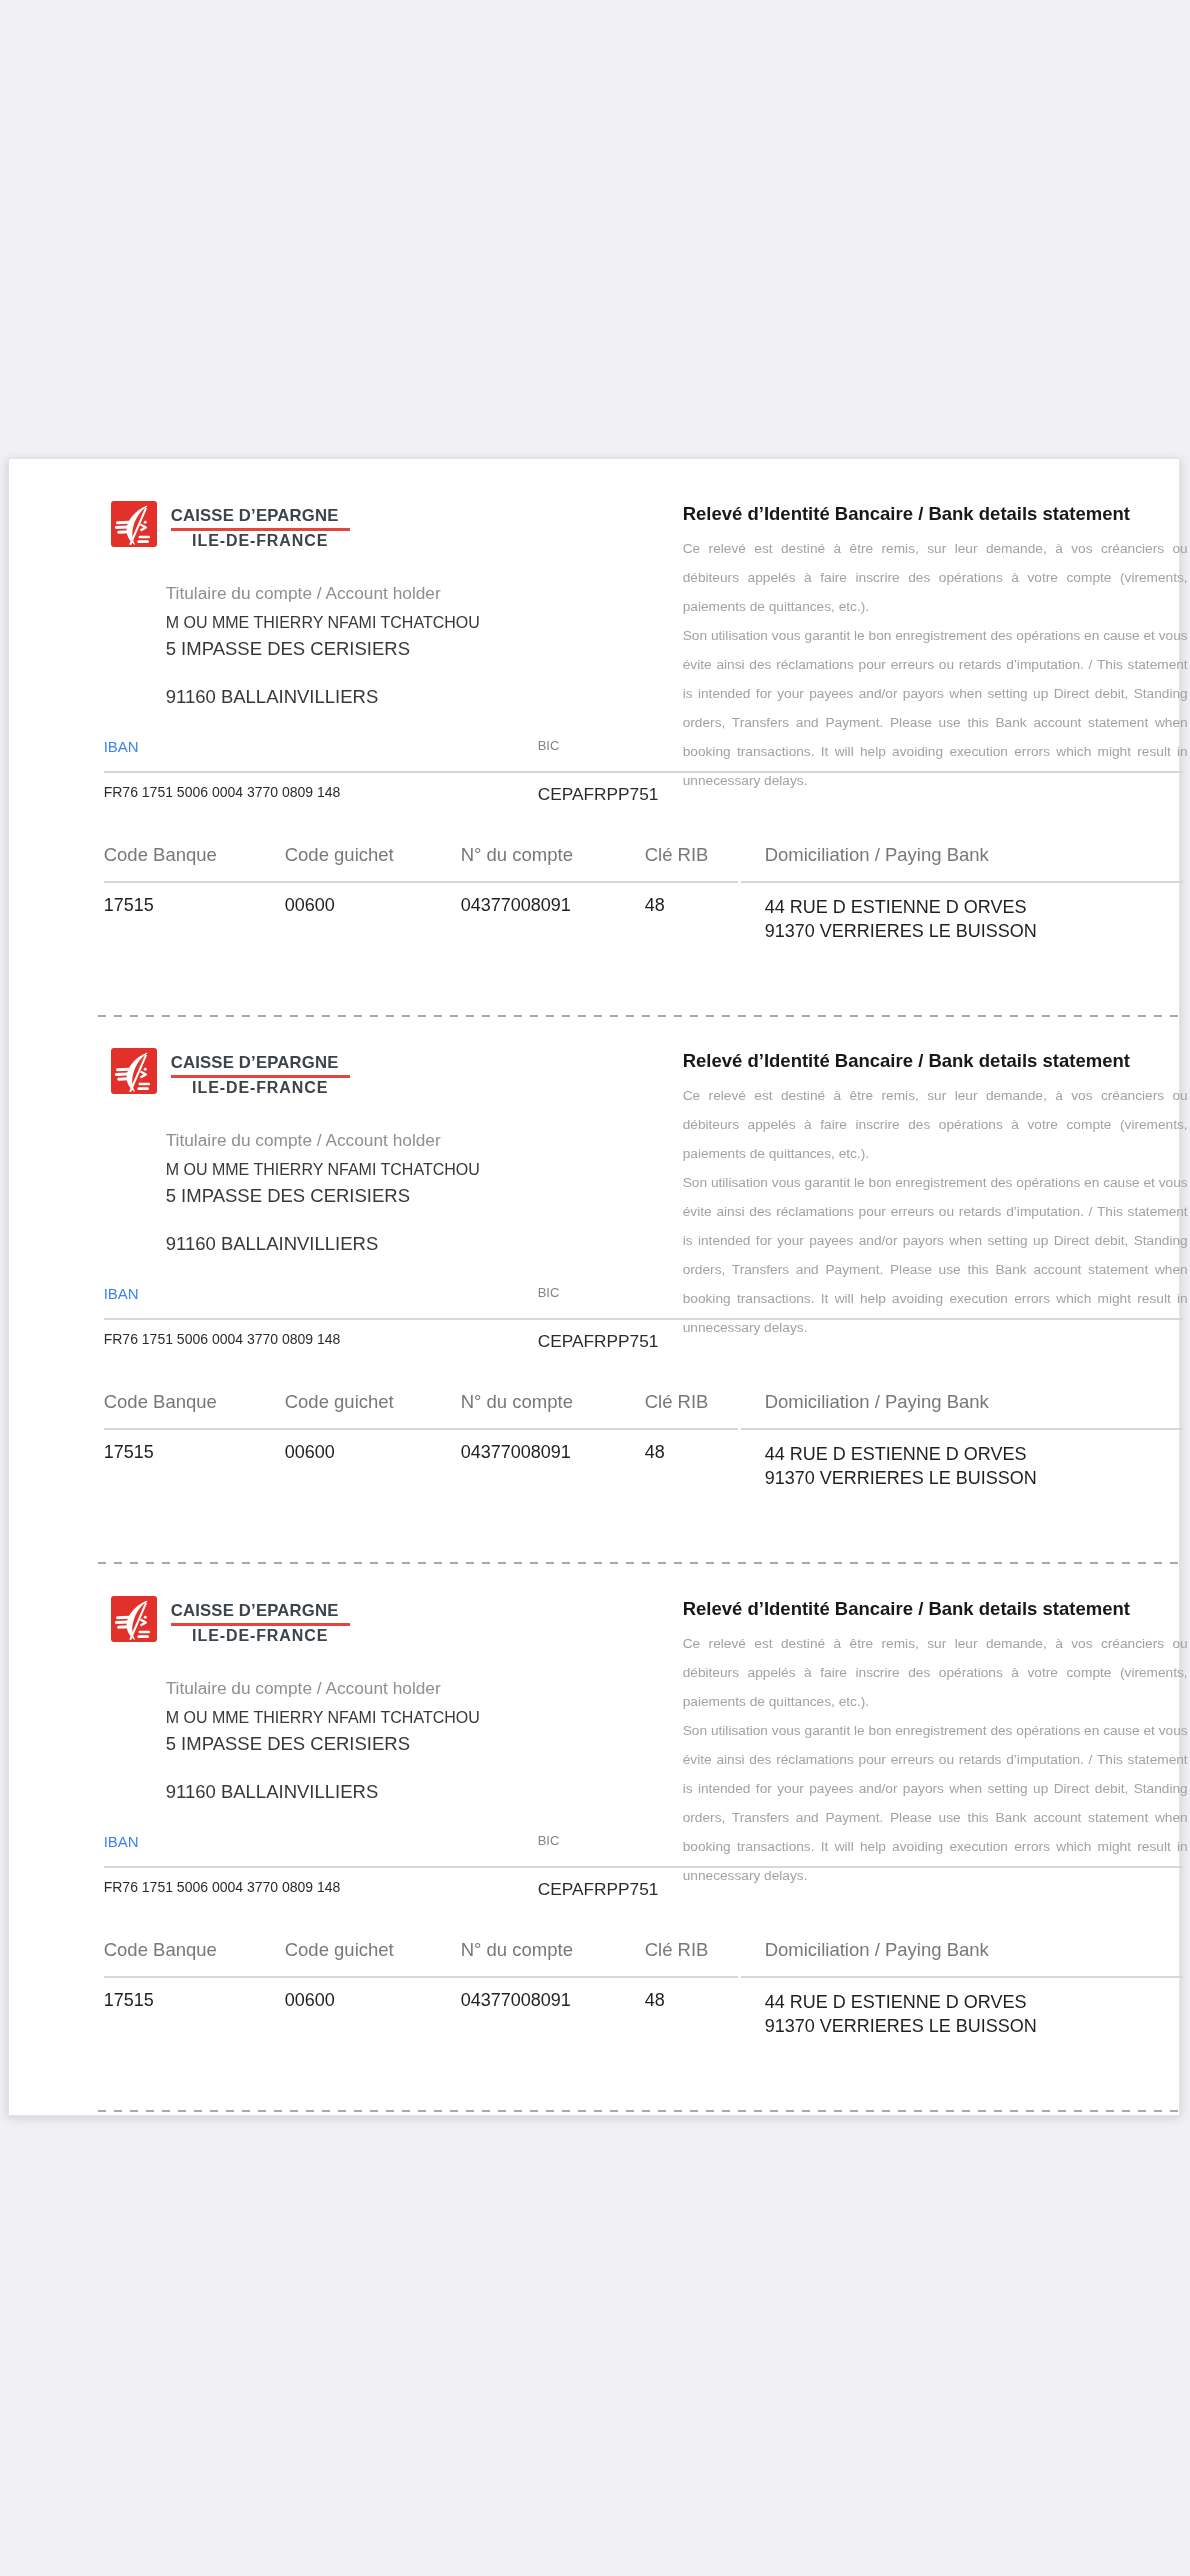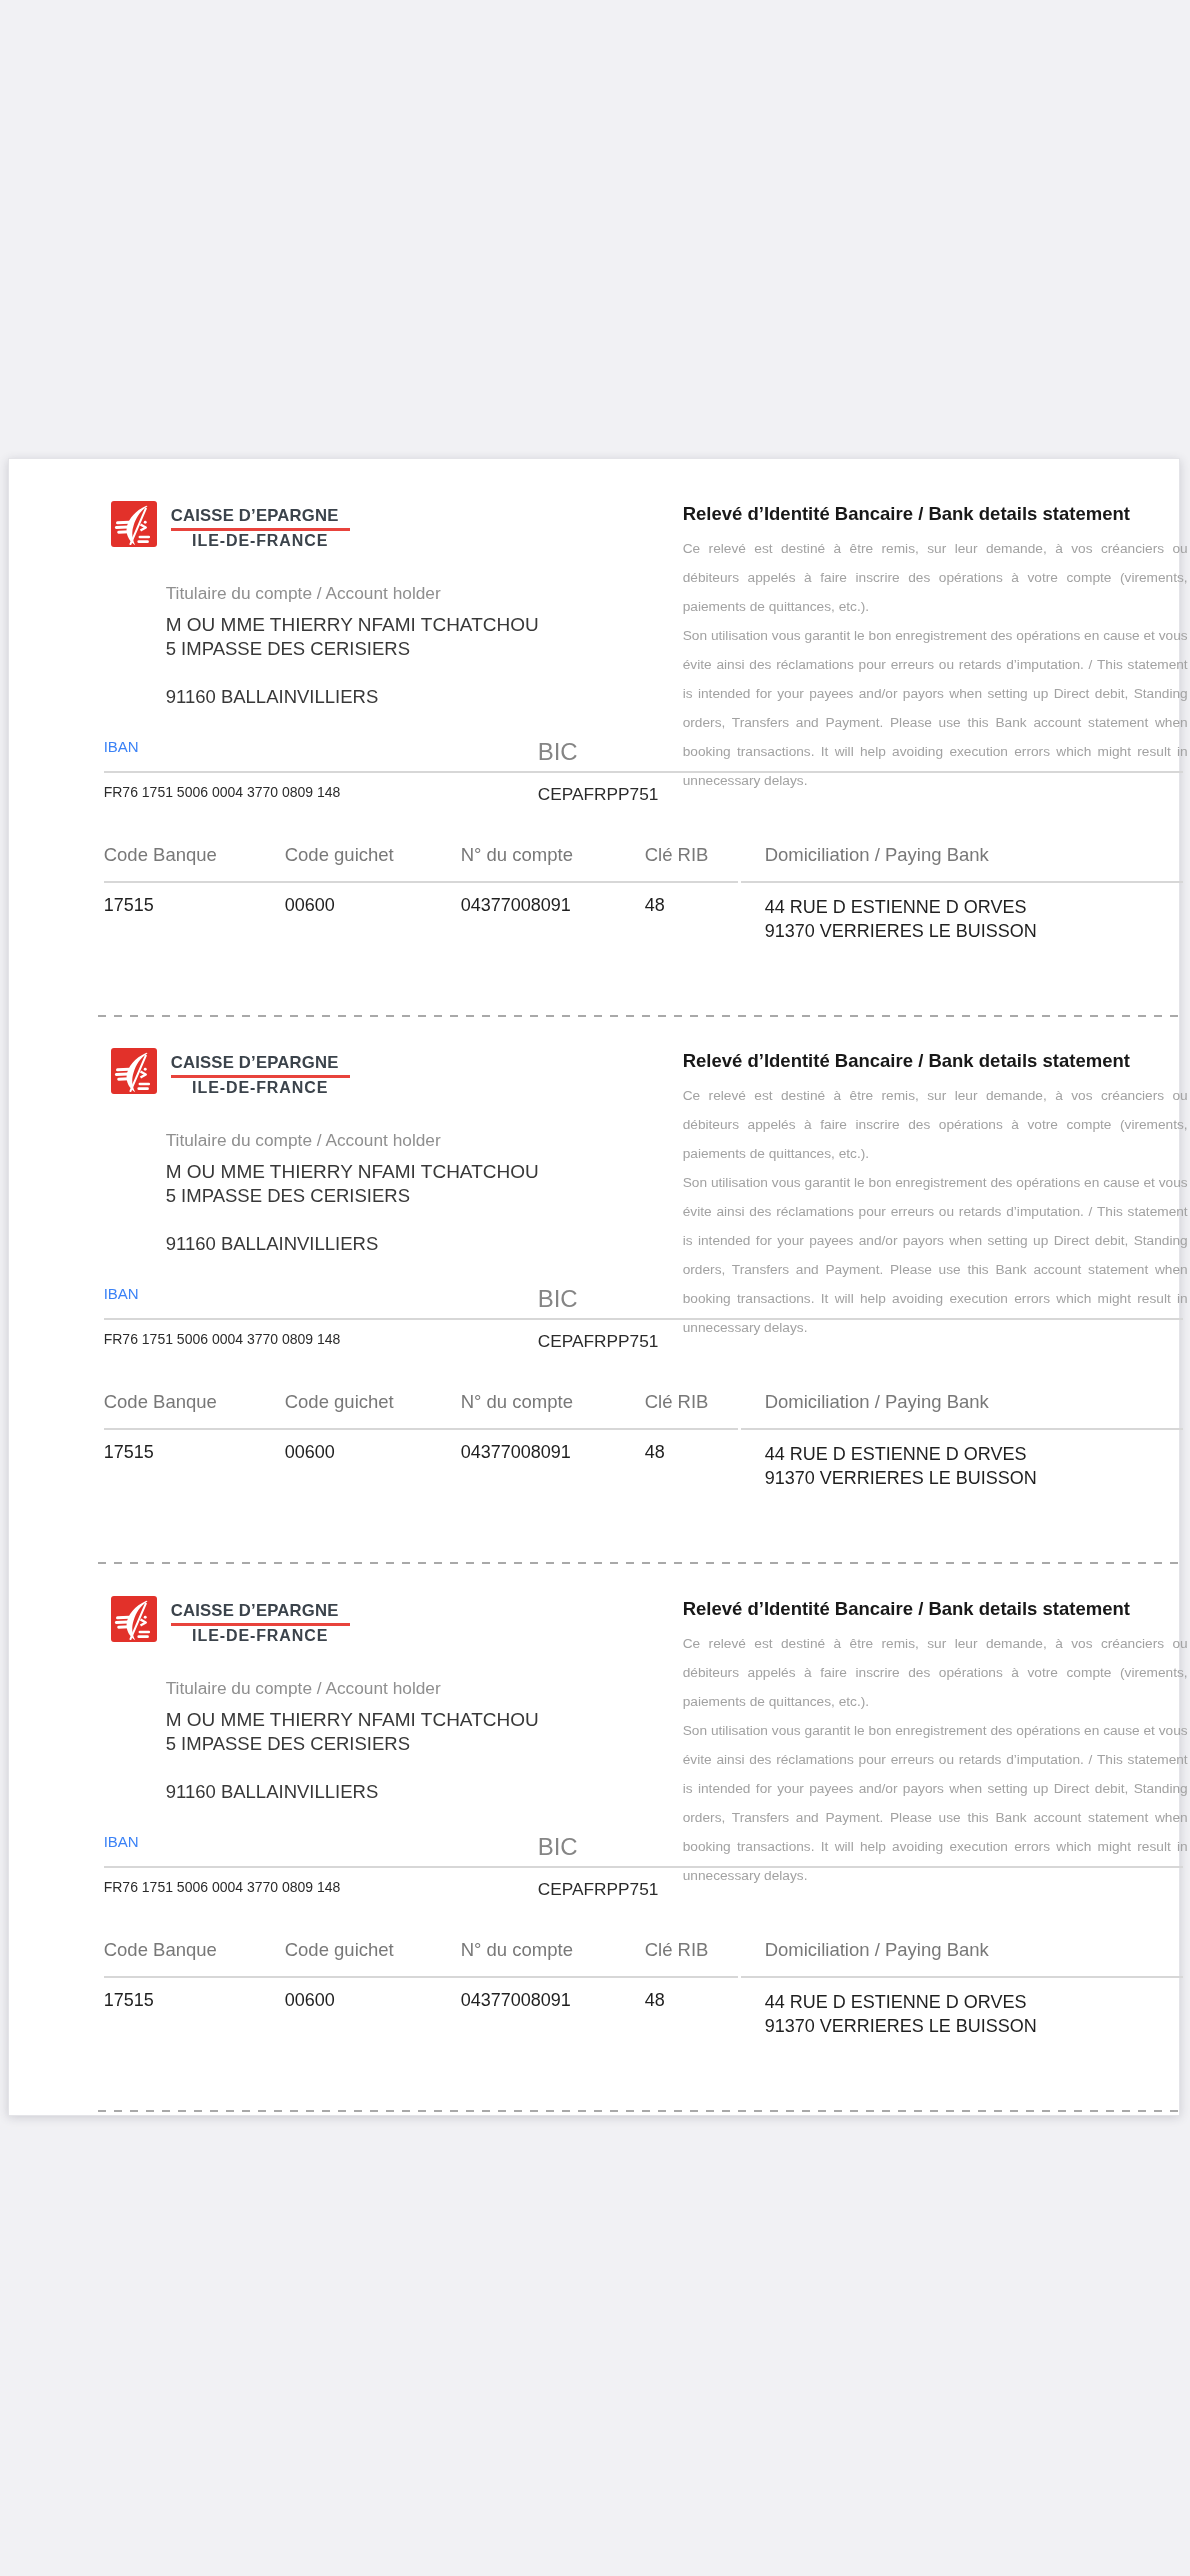--- a/index.html
+++ b/index.html
@@ -28,27 +28,27 @@
   .brand-underline{height:2.4px;background:#e8433c;margin-top:2.4px;width:179px;}
   .brand-line2{font-size:16px;font-weight:bold;color:#3b434b;letter-spacing:0.9px;width:179px;text-align:center;margin-top:1.8px;}
 
   
   .statement{left:622px;top:2.4px;width:505px;}
   .statement-title{font-size:18.5px;font-weight:bold;color:#181818;margin-bottom:8.3px;}
   .statement-desc{font-size:13.7px;line-height:29px;color:#a2a2a2;text-align:justify;}
 
   
   .holder-label{left:105px;top:82px;font-size:17.3px;color:#8f8f8f;}
-  .holder-name{left:105px;top:113px;font-size:19px;color:#383838;}
+  .holder-name{left:105px;top:113px;font-size:16px;color:#383838;}
   .holder-street{left:105px;top:137px;font-size:18.5px;color:#383838;}
   .holder-city{left:105px;top:185px;font-size:18.5px;color:#383838;}
 
   
   .iban-label{left:43px;top:237px;font-size:15px;color:#3b82f6;}
-  .bic-label{left:477px;top:237px;font-size:24px;color:#858585;}
+  .bic-label{left:477px;top:237px;font-size:13px;color:#858585;}
   .rule1{left:43px;top:270px;width:1079px;height:1.8px;background:#d7d7d7;}
   .iban-value{left:43px;top:283px;font-size:14px;color:#2b2b2b;}
   .bic-value{left:477px;top:283px;font-size:17.3px;color:#2b2b2b;}
 
   
   .th{top:343px;font-size:18.5px;color:#787878;white-space:nowrap;}
   .col1{left:43px;} .col2{left:224px;} .col3{left:400px;} .col4{left:584px;} .col5{left:704px;}
   .rule2a{left:43px;top:380px;width:634px;height:1.8px;background:#d7d7d7;}
   .rule2b{left:680px;top:380px;width:442px;height:1.8px;background:#d7d7d7;}
   .td{top:394px;font-size:18px;color:#1f1f1f;white-space:nowrap;}

